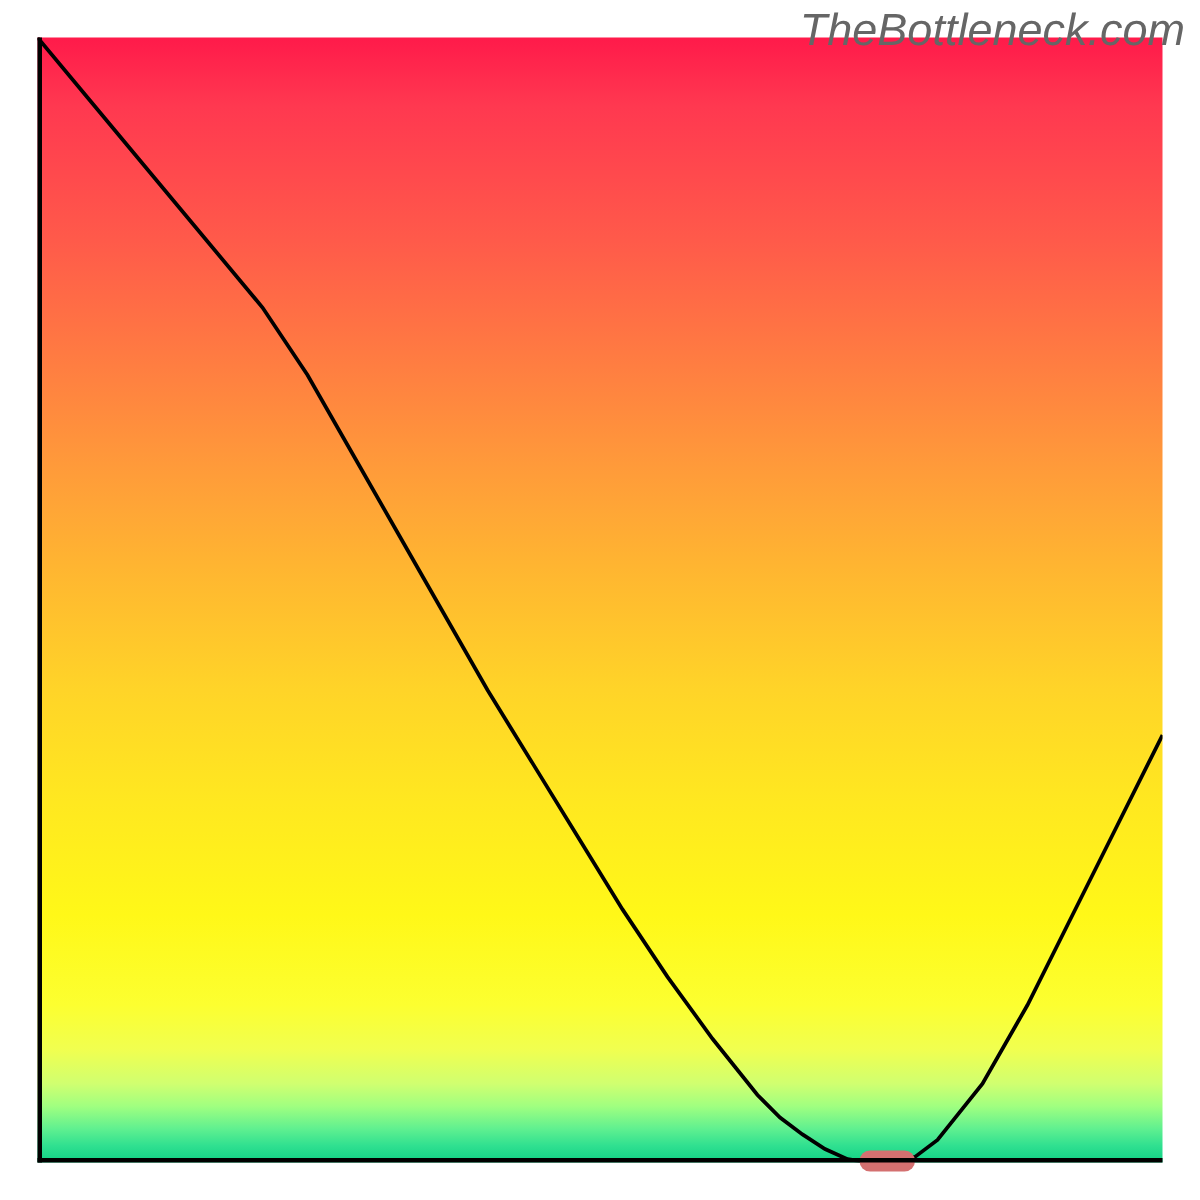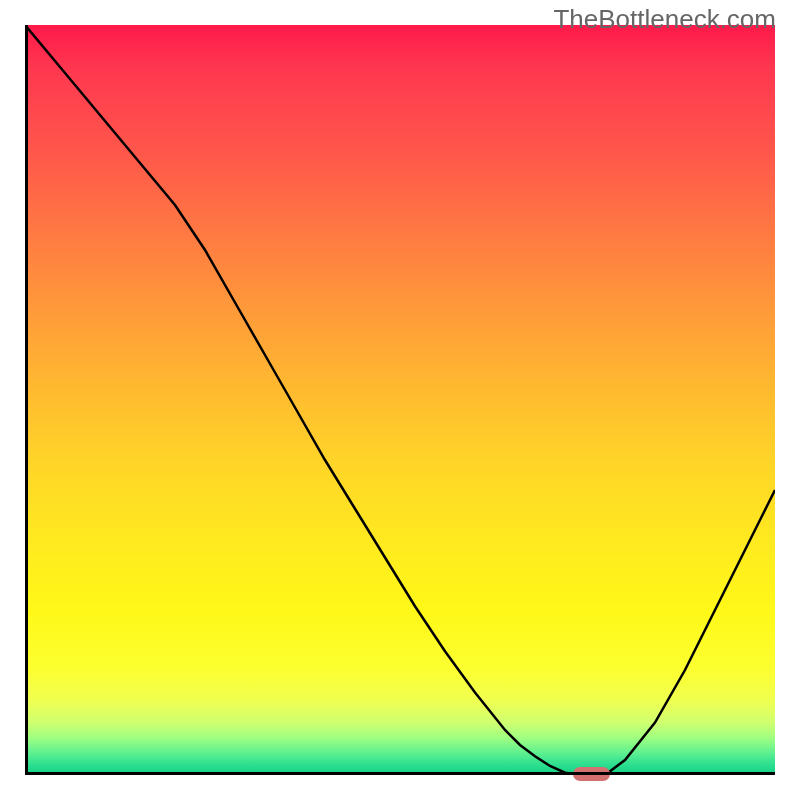--- a/index.html
+++ b/index.html
@@ -13,25 +13,26 @@
   .chart-container {
     position: absolute;
     top: 0;
     left: 0;
     width: 800px;
     height: 800px;
   }
   .watermark {
     position: absolute;
     top: 4px;
-    right: 24px;
+    right: 10px;
     color: #666;
-    font-size: 26px;
+    font-size: 30px;
     font-weight: 500;
     z-index: 10;
+    font-style: italic;
   }
   .plot-area {
     position: absolute;
     left: 25px;
     top: 25px;
     width: 750px;
     height: 750px;
   }
   .gradient-bg {
     position: absolute;

